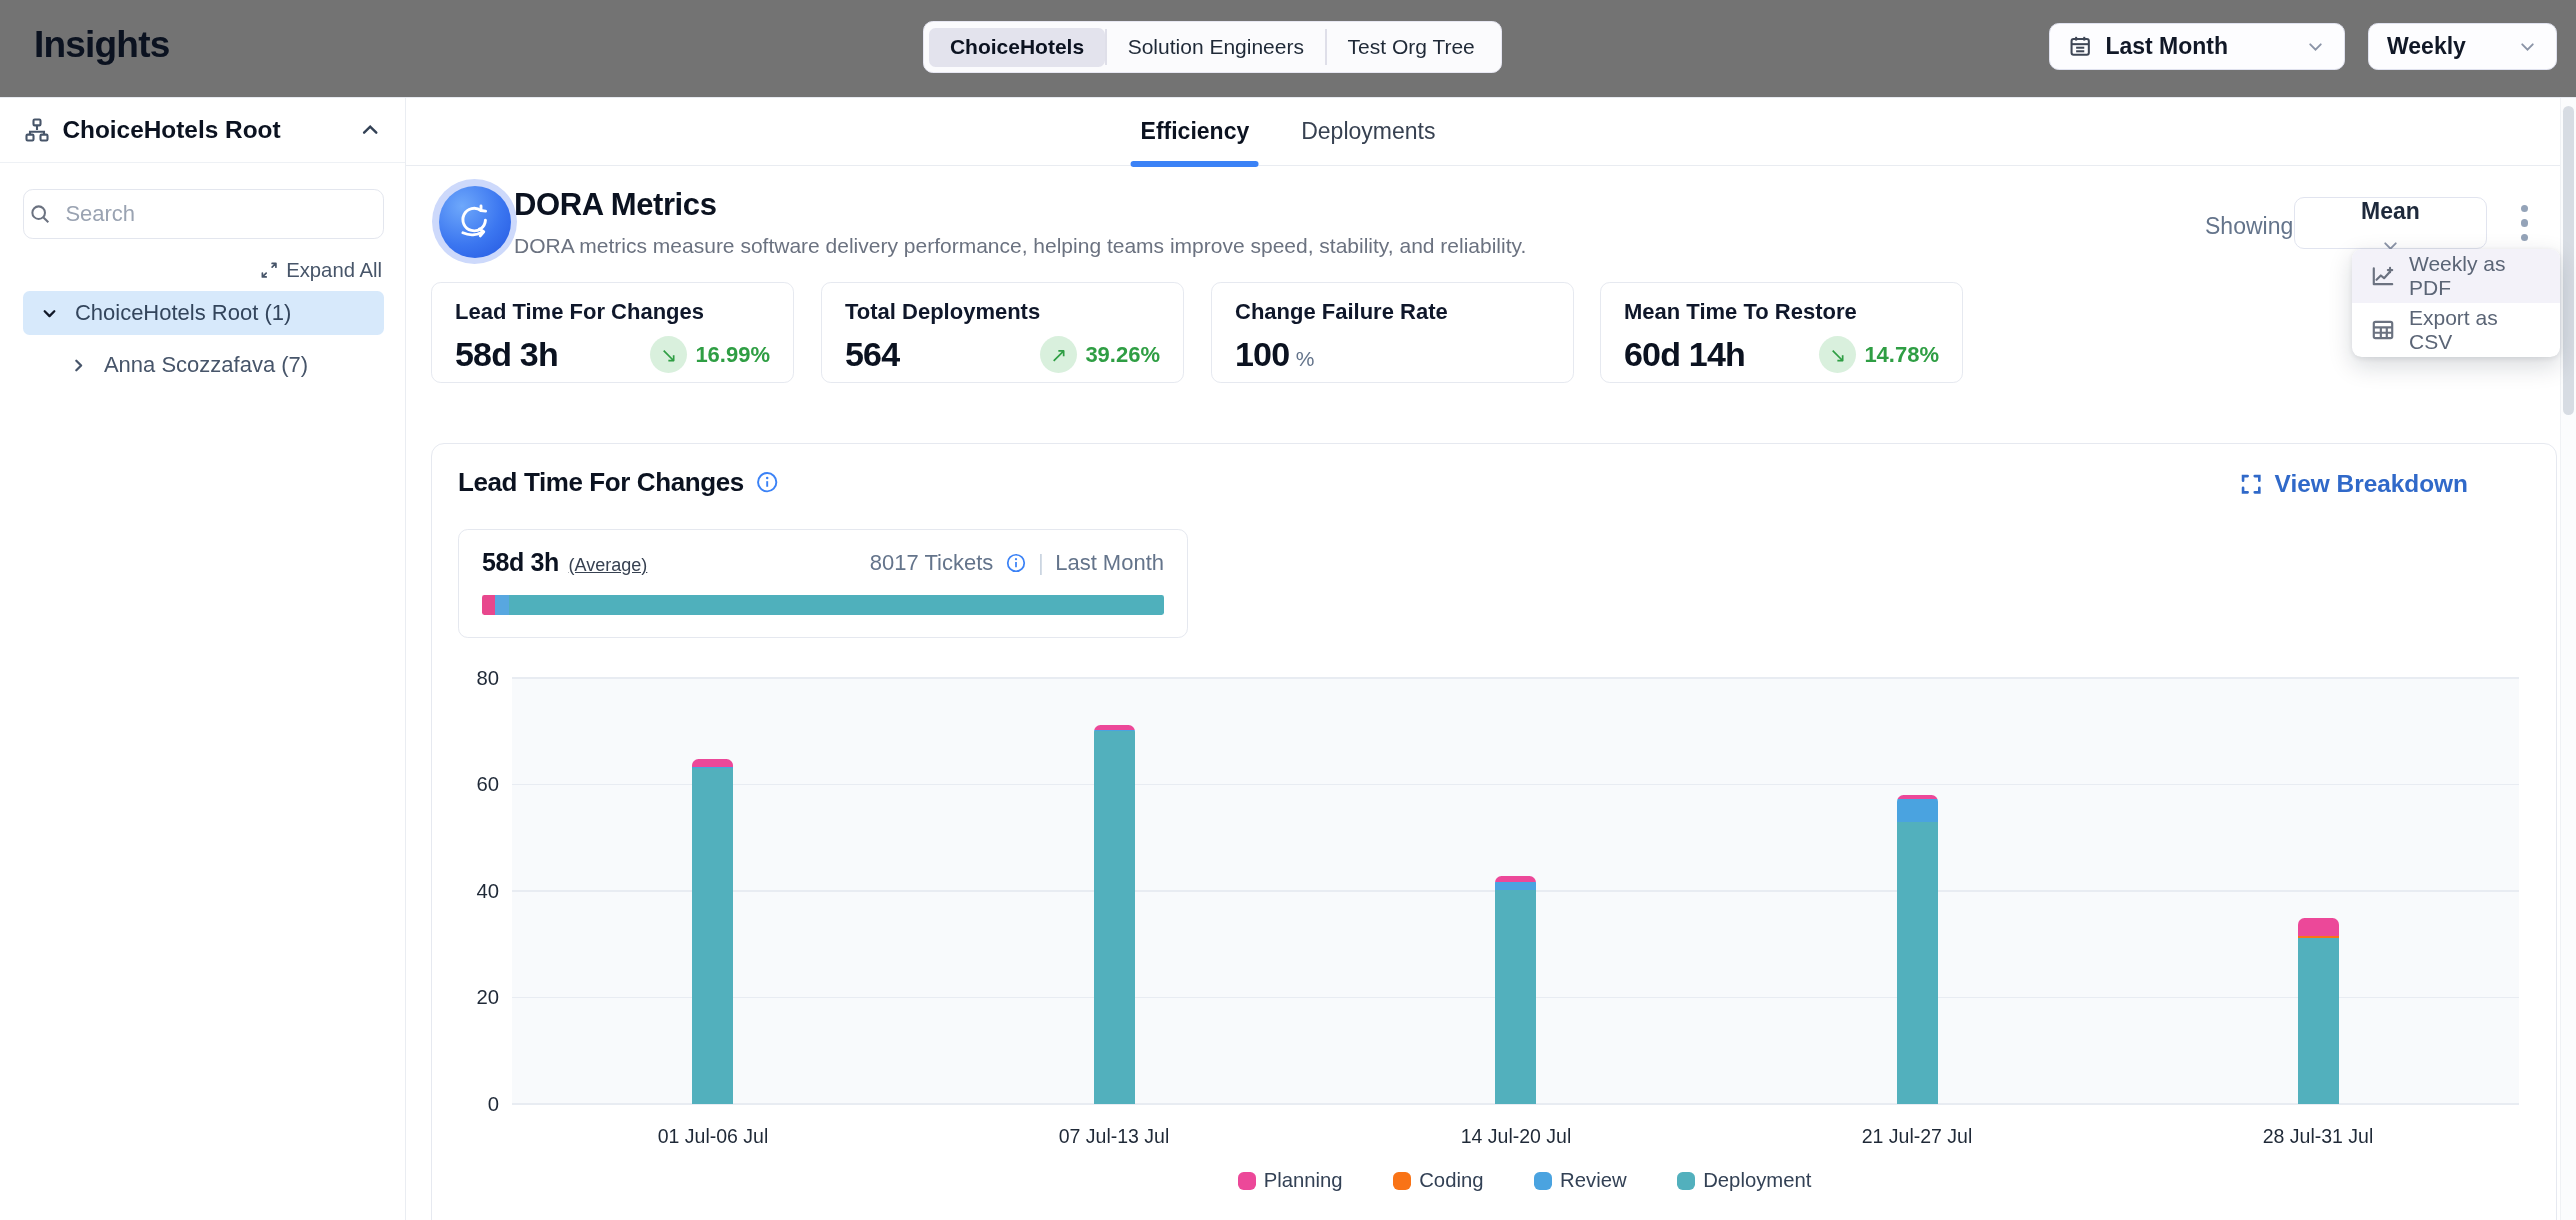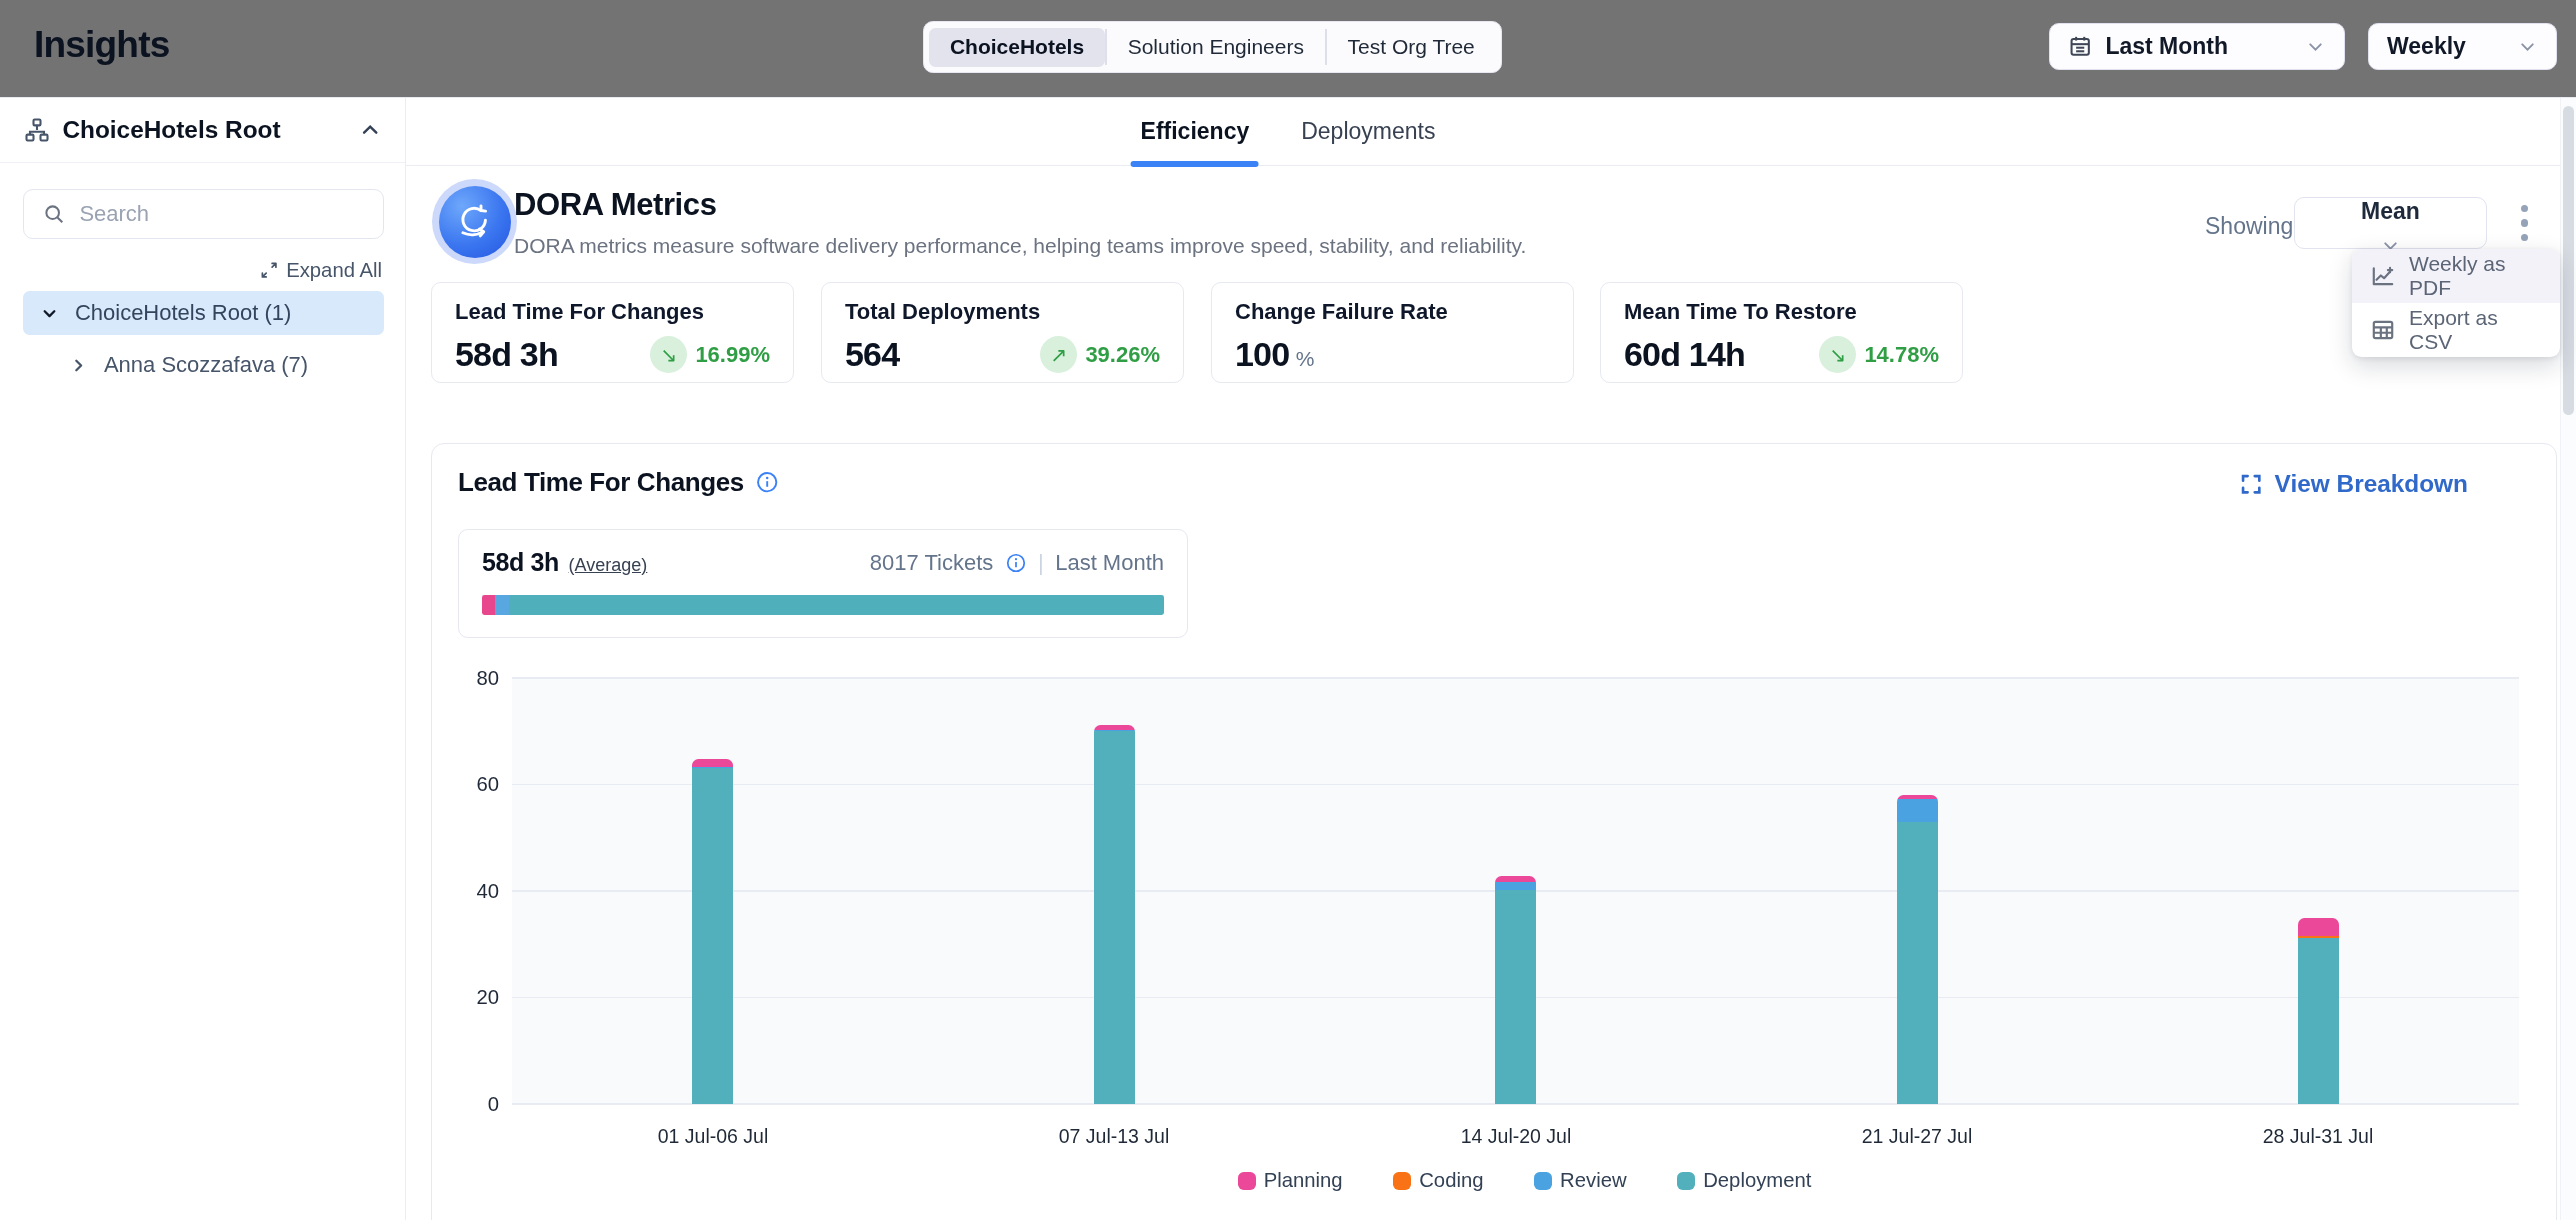--- a/index.html
+++ b/index.html
@@ -21,21 +21,21 @@
   .select .lbl { font-size:23px; font-weight:600; color:#111827; white-space:nowrap; }
   .select .spacer { flex:1; }
   .period-select { left:2049px; width:296px; }
   .granularity-select { left:2368px; width:189px; }
   .chev { color:#8b94a7; }
 
   
   .sidebar { position:absolute; left:0; top:98px; width:406px; height:1123px; background:#fff; border-right:1.6px solid #eaedf2; z-index:20; }
   .sb-head { position:absolute; left:0; top:0; width:100%; height:65px; display:flex; align-items:center; padding:0 23px; gap:11.4px; border-bottom:1.6px solid #eef1f5; }
   .sb-title { font-size:24.4px; font-weight:bold; color:#0b1220; flex:1; }
-  .sb-search { position:absolute; left:23px; top:91px; width:361px; height:50px; display:flex; align-items:center; gap:13px; padding:0 18px; border:1.6px solid #e3e6ee; border-radius:9.8px; background:#fff; }
+  .sb-search { position:absolute; left:23px; top:91px; width:361px; height:50px; display:flex; align-items:center; gap:13px; padding:0 4px; border:1.6px solid #e3e6ee; border-radius:9.8px; background:#fff; }
   .sb-search input { border:0; outline:0; flex:1; font-size:22px; font-family:"Liberation Sans", sans-serif; color:#334155; background:transparent; }
   .sb-search input::placeholder { color:#9aa3b2; }
   .expand-all { position:absolute; right:23px; top:161px; display:flex; align-items:center; gap:6.5px; font-size:20.3px; color:#475569; cursor:pointer; }
   .tree-row { position:absolute; left:23px; width:361px; height:44px; display:flex; align-items:center; gap:14.6px; padding:0 16.3px; border-radius:6.5px; font-size:22px; color:#33455c; cursor:pointer; }
   .tree-row.selected { background:#d7e9fb; top:193px; }
   .tree-row.child { top:245px; left:52px; width:332px; color:#47556a; }
 
   
   .tab-strip { position:absolute; left:406px; top:98px; width:2170px; height:68px; border-bottom:1.6px solid #e9ecf1; background:#fff; }
   .tab-group { position:absolute; left:882px; top:0; height:100%; transform:translateX(-50%); display:flex; gap:52px; align-items:center; }

